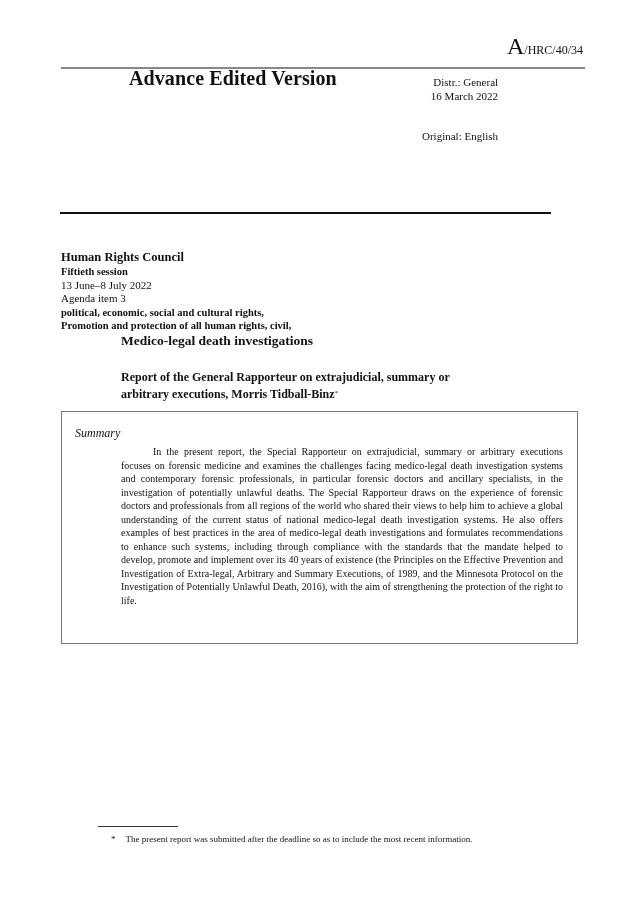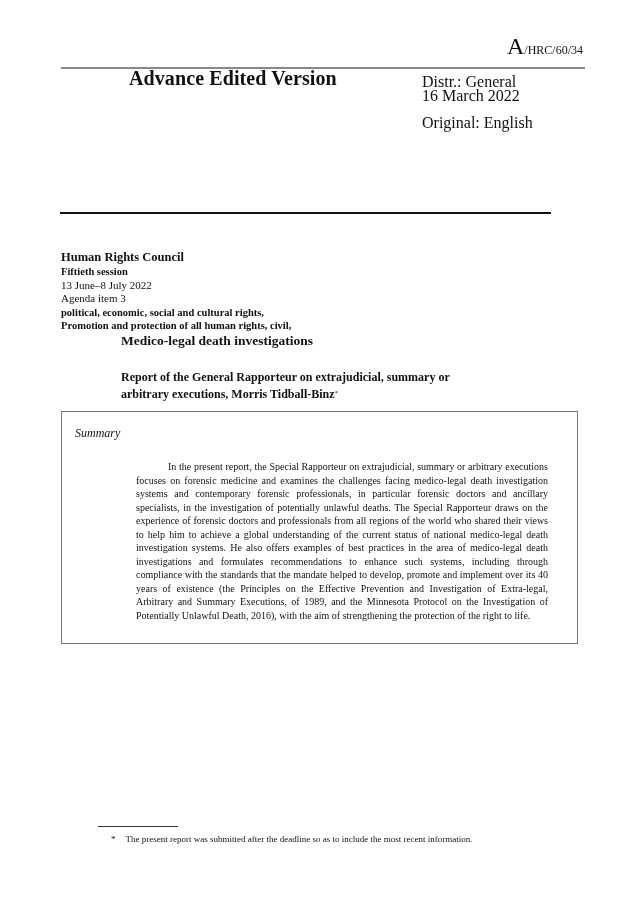--- a/index.html
+++ b/index.html
@@ -3,43 +3,43 @@
 <meta charset="utf-8">
 <style>
   html, body { margin:0; padding:0; background:#fff; }
   body { width:640px; height:905px; position:relative; overflow:hidden;
          font-family:"Liberation Serif","DejaVu Serif",serif; color:#111; }
   .abs { position:absolute; }
   .symbol { right:57px; top:33px; font-size:12px; white-space:nowrap; }
   .symbol .big { font-size:24px; }
   .rule-top { left:61px; top:67px; width:524px; height:2px; background:#888; }
   .aev { left:129px; top:67px; font-size:20px; font-weight:bold; letter-spacing:0.1px; }
-  .distr { left:422px; top:75px; font-size:16px; line-height:14px; }
-  .distr .orig { margin-top:13px; }
+  .distr { left:422px; top:75px; font-size:11px; line-height:14px;text-align:right; }
+  .distr .orig { margin-top:26px; }
   .rule-mid { left:60px; top:212px; width:491px; height:2px; background:#111; }
   .hrc { left:61px; top:221px; font-size:11.5px; line-height:13.5px; }
   .hrc .council { font-weight:bold; font-size:12.5px; line-height:16px;margin-top:28px; }
   .hrc .b { font-weight:bold; font-size:10.5px; }
   .hrc .n { font-size:11px; }
   .title { left:121px; top:333px; font-size:13.5px; font-weight:bold; }
   .subtitle { left:121px; top:369px; font-size:12px; font-weight:bold; line-height:16px; width:380px; }
   .subtitle sup { font-size:7px; font-weight:normal; vertical-align:3px; }
   .box { left:61px; top:411px; width:517px; height:233px; border:1.5px solid #777; box-sizing:border-box; }
   .sum-label { left:75px; top:426px; font-style:italic; font-size:12px; }
   .sum-text { left:121px; top:445px; width:442px; font-size:10px; line-height:13.5px; text-align:justify; }
-  .sum-text p { margin:15px; text-indent:32px; }
+  .sum-text p { margin:0; text-indent:32px; }
   .fn-rule { left:98px; top:826px; width:80px; height:1px; background:#333; }
   .fn { left:111px; top:834px; font-size:9px; white-space:nowrap; }
   .fn .star { margin-right:10px; }
 </style>
 </head>
 <body>
 
 <div class="abs symbol">
-  <span class="big">A</span><span>/HRC/60/34</span>
+  <span class="big">A</span><span>/HRC/40/34</span>
 </div>
 <div class="abs rule-top"></div>
 
 <div class="abs aev">Advance Edited Version</div>
 
 <div class="abs distr">
   <div>Distr.: General</div>
   <div>16 March 2022</div>
   <div class="orig">Original: English</div>
 </div>

